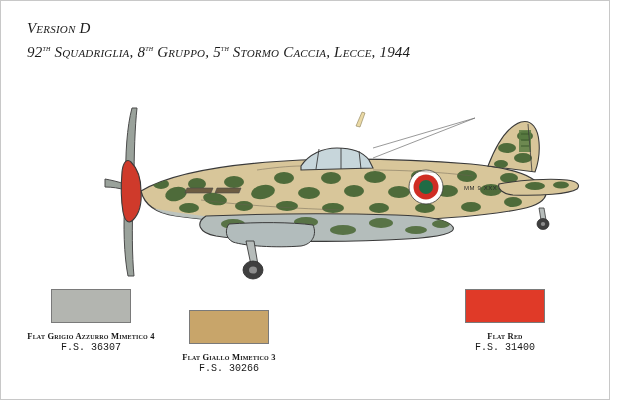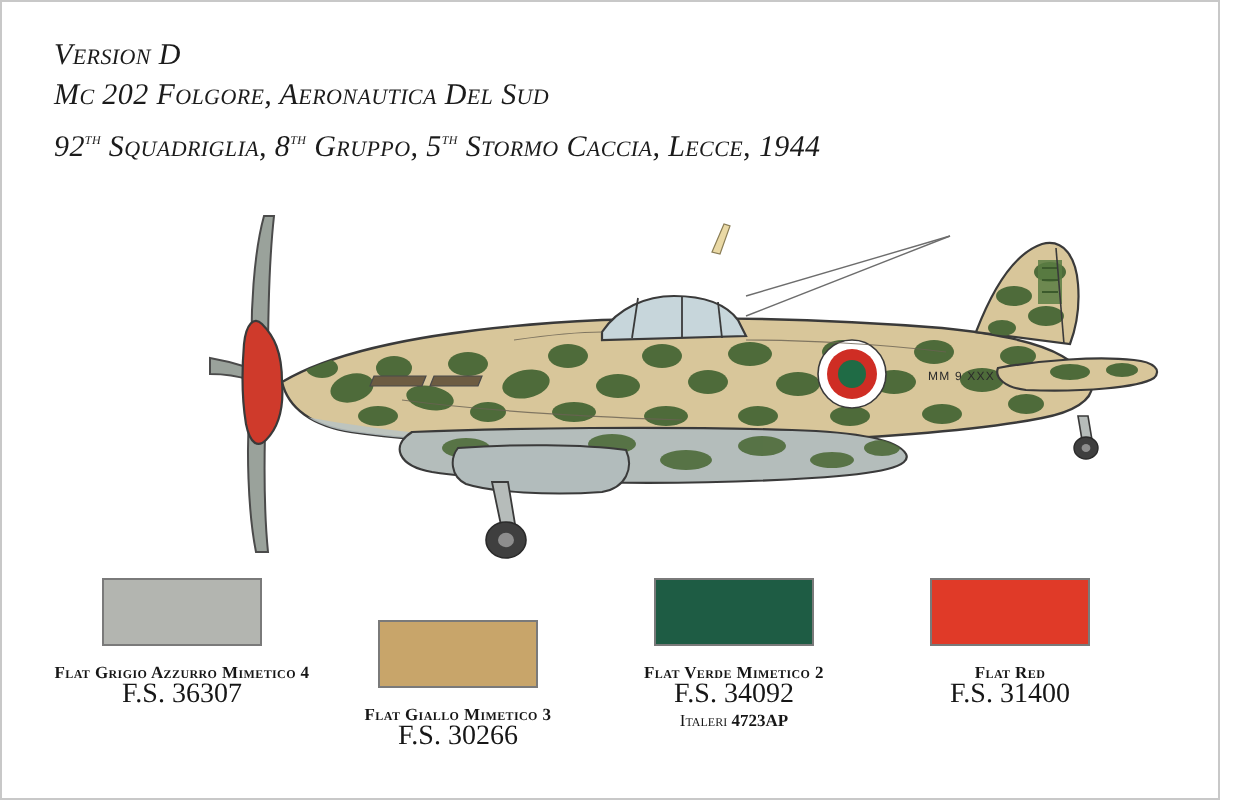--- a/index.html
+++ b/index.html
@@ -63,45 +63,45 @@
   .sw .nm{
     font-size:8.5px;
     font-variant:small-caps;
     font-weight:bold;
     color:#161616;
     letter-spacing:.2px;
     line-height:12px;
     white-space:nowrap;
   }
   .sw .fs{
-    font-size:14px;
+    font-size:10px;
     color:#161616;
     line-height:12px;
     font-variant:small-caps;
+    font-family:Liberation Mono, monospace;
   }
   .sw .it{
     font-size:8.5px;
     color:#161616;
     line-height:12px;
     font-variant:small-caps;
   }
   .sw .it b{font-weight:bold;}
   .sw0{left:22px;}
   .sw1{left:160px;margin-top:21px;}
   .sw2{left:298px;}
   .sw3{left:436px;}
 </style>
 </head>
 <body>
 
 <div id="page">
 
   <div class="heading">
     <div class="h-line1"><span>Version </span><span>D</span></div>
-    <div class="h-line2">Mc 202 Folgore, Aeronautica Del Sud</div>
     <div class="h-line3"><span>92</span><sup>th</sup><span> Squadriglia, 8</span><sup>th</sup><span> Gruppo, 5</span><sup>th</sup><span> Stormo Caccia, Lecce, 1944</span></div>
   </div>
 
   <div class="art">
     <svg width="617" height="200" viewBox="0 0 617 200" xmlns="http://www.w3.org/2000/svg">
       <defs>
         <clipPath id="fuseClip">
           <path d="M140 95 C165 80 215 68 300 64 C360 62 420 64 470 68 C500 71 520 76 530 82
                    C540 88 545 93 545 97 C545 104 536 110 520 113 C490 119 430 124 360 126
                    C290 128 215 126 175 120 C155 117 143 108 140 95 Z"></path>
@@ -241,26 +241,20 @@
       <div class="fs">F.S. 36307</div>
       <div class="it"><span></span><b></b></div>
     </div>
 
     <div class="sw sw1">
       <div class="chip" style="background:#c8a56a"></div>
       <div class="nm">Flat Giallo Mimetico 3</div>
       <div class="fs">F.S. 30266</div>
     </div>
 
-    <div class="sw sw2">
-      <div class="chip" style="background:#1e5c44"></div>
-      <div class="nm">Flat Verde Mimetico 2</div>
-      <div class="fs">F.S. 34092</div>
-      <div class="it"><span>Italeri </span><b>4723AP</b></div>
-    </div>
 
     <div class="sw sw3">
       <div class="chip" style="background:#e03a28"></div>
       <div class="nm">Flat Red</div>
       <div class="fs">F.S. 31400</div>
     </div>
 
   </div>
 </div>
 

